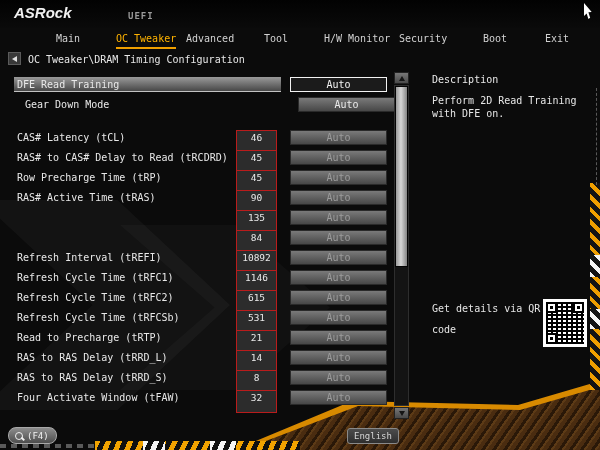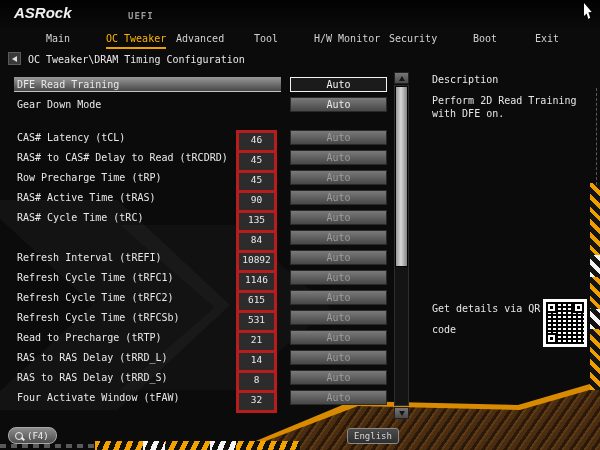--- a/index.html
+++ b/index.html
@@ -4,21 +4,21 @@
 <style>
   html,body{margin:0;padding:0;background:#000;}
   .screen{position:relative;width:600px;height:450px;background:#0b0b0b;overflow:hidden;
           font-family:"DejaVu Sans Mono","Liberation Mono",monospace;color:#e8e8e8;}
   
   .header-band{position:absolute;left:0;top:0;width:600px;height:28px;background:linear-gradient(180deg,#020202,#0a0a0a);}
   .brand{position:absolute;left:14px;top:4px;font-family:"Liberation Sans",sans-serif;
          font-style:italic;font-weight:bold;font-size:15px;color:#f2f2f2;letter-spacing:0px;}
   .uefi{position:absolute;left:128px;top:11px;font-size:9px;font-weight:bold;color:#9a9a9a;letter-spacing:1px;}
   
-  .tabs{position:absolute;left:6px;top:30px;width:543px;height:20px;}
+  .tabs{position:absolute;left:16px;top:30px;width:543px;height:20px;}
   .tab{position:absolute;top:3px;font-size:10px;color:#d2d2d2;padding-bottom:3px;cursor:default;white-space:nowrap;}
   .tab.active{color:#ffb300;border-bottom:2px solid #f0a000;}
   
   .back-btn{position:absolute;left:8px;top:52px;width:13px;height:13px;background:#383838;
             border:1px solid #5a5a5a;display:flex;align-items:center;justify-content:center;box-sizing:border-box;}
   .tri-left{width:0;height:0;border-top:3px solid transparent;border-bottom:3px solid transparent;border-right:5px solid #e0e0e0;}
   .crumb{position:absolute;left:28px;top:54px;font-size:10px;color:#e8e8e8;white-space:nowrap;}
   
   .chev{position:absolute;background:rgba(255,255,255,0.05);}
   .chev1{left:-20px;top:200px;width:250px;height:210px;
@@ -31,21 +31,21 @@
   .obar{display:none;position:absolute;left:0;top:0;width:267px;height:15px;
         background:linear-gradient(180deg,#9a9a9a,#474747);border-bottom:1px solid #c2c2c2;box-sizing:border-box;}
   .orow.selected .obar{display:block;}
   .olabel,.tlabel{position:absolute;left:3px;top:0;line-height:16px;font-size:10px;color:#e9e9e9;white-space:nowrap;}
   .oauto,.tauto{position:absolute;left:276px;top:0;width:97px;height:15px;line-height:14px;text-align:center;
         font-size:10px;box-sizing:border-box;border:1px solid #2a2a2a;
         background:linear-gradient(180deg,#7a7a7a,#474747);color:#ececec;}
   .orow.selected .oauto{background:#1b1b1b;border:1px solid #f2f2f2;color:#f4f4f4;}
   .tauto{color:#9c9c9c;}
   .tvalue{position:absolute;left:222px;top:0;width:41px;height:23px;line-height:13px;text-align:center;
-        font-size:9.5px;color:#e9e9e9;background:#2c2c2c;border:3px solid #b91c1c;box-sizing:border-box;}
+        font-size:9.5px;color:#e9e9e9;background:#2c2c2c;border:1px solid #b91c1c;box-sizing:border-box;}
   
   .sbar{position:absolute;left:394px;top:72px;width:15px;height:347px;}
   .sbtn{position:absolute;left:0;width:15px;height:12px;background:linear-gradient(180deg,#777,#4a4a4a);
         border:1px solid #222;box-sizing:border-box;display:flex;align-items:center;justify-content:center;}
   .sbtn.up{top:0;} .sbtn.down{top:335px;}
   .tri-up{width:0;height:0;border-left:3px solid transparent;border-right:3px solid transparent;border-bottom:5px solid #151515;}
   .tri-down{width:0;height:0;border-left:3px solid transparent;border-right:3px solid transparent;border-top:5px solid #151515;}
   .strack{position:absolute;left:0;top:13px;width:15px;height:321px;background:#141414;border:1px solid #2e2e2e;box-sizing:border-box;}
   .sthumb{position:absolute;left:1px;top:14px;width:13px;height:181px;
         background:linear-gradient(90deg,#9a9a9a,#d6d6d6 45%,#858585);border:1px solid #050505;box-sizing:border-box;}
@@ -149,21 +149,21 @@
     <span class="tri-left"></span>
   </div>
   <div class="crumb">OC Tweaker\DRAM Timing Configuration</div>
 
   <div class="rows">
       <div class="orow selected" style="top: 1px;">
     <div class="obar"></div>
     <span class="olabel">DFE Read Training</span>
     <span class="oauto">Auto</span>
   </div>
-      <div class="orow" style="top: 21px;">
+      <div class="orow" style="top: 21px; margin-left: 8px;">
 
     <span class="olabel">Gear Down Mode</span>
     <span class="oauto">Auto</span>
   </div>
       <div class="trow" style="top: 54px;">
     <span class="tlabel">CAS# Latency (tCL)</span>
     <span class="tvalue">46</span>
     <span class="tauto">Auto</span>
   </div>
       <div class="trow" style="top: 74px;">
@@ -175,21 +175,20 @@
     <span class="tlabel">Row Precharge Time (tRP)</span>
     <span class="tvalue">45</span>
     <span class="tauto">Auto</span>
   </div>
       <div class="trow" style="top: 114px;">
     <span class="tlabel">RAS# Active Time (tRAS)</span>
     <span class="tvalue">90</span>
     <span class="tauto">Auto</span>
   </div>
       <div class="trow" style="top: 134px;">
-    <span class="tlabel">RAS# Cycle Time (tRC)</span>
     <span class="tvalue">135</span>
     <span class="tauto">Auto</span>
   </div>
       <div class="trow" style="top: 154px;">
     <span class="tvalue">84</span>
     <span class="tauto">Auto</span>
   </div>
       <div class="trow" style="top: 174px;">
     <span class="tlabel">Refresh Interval (tREFI)</span>
     <span class="tvalue">10892</span>

